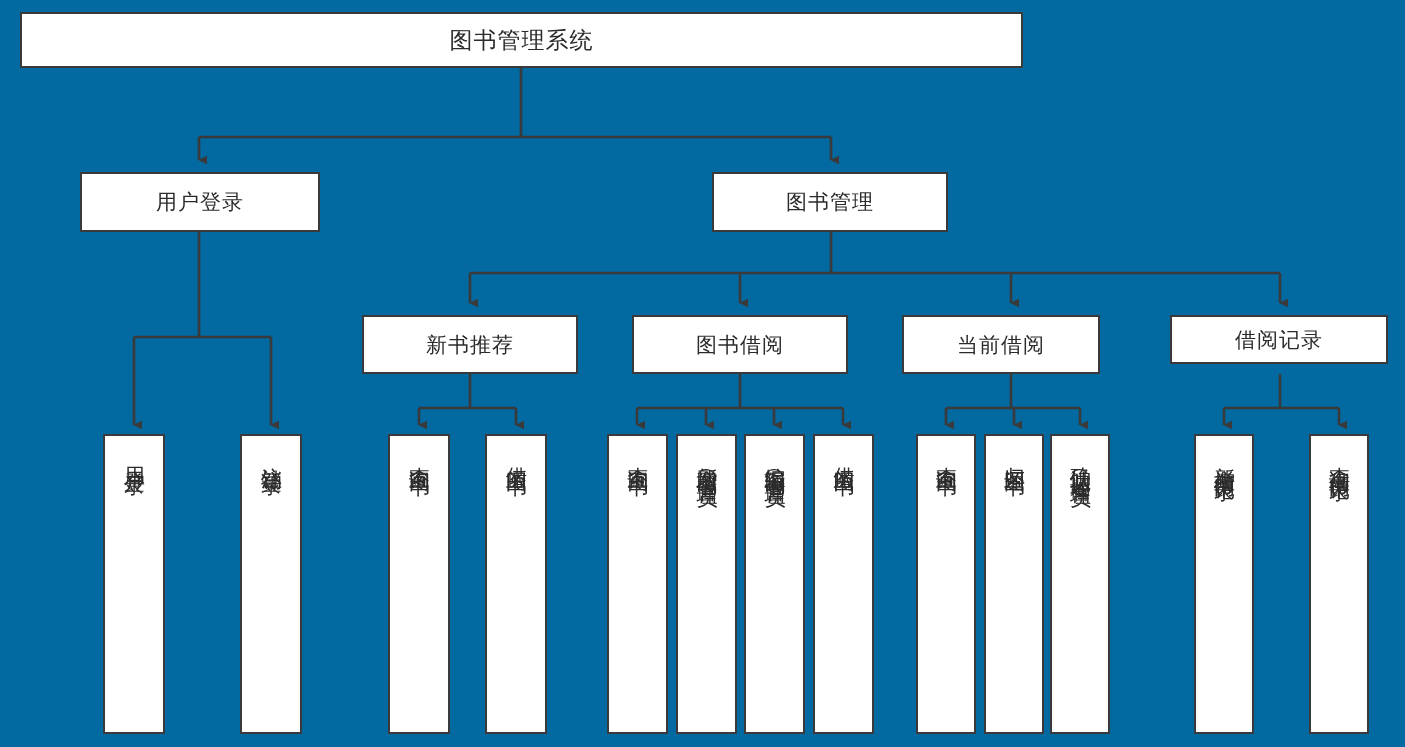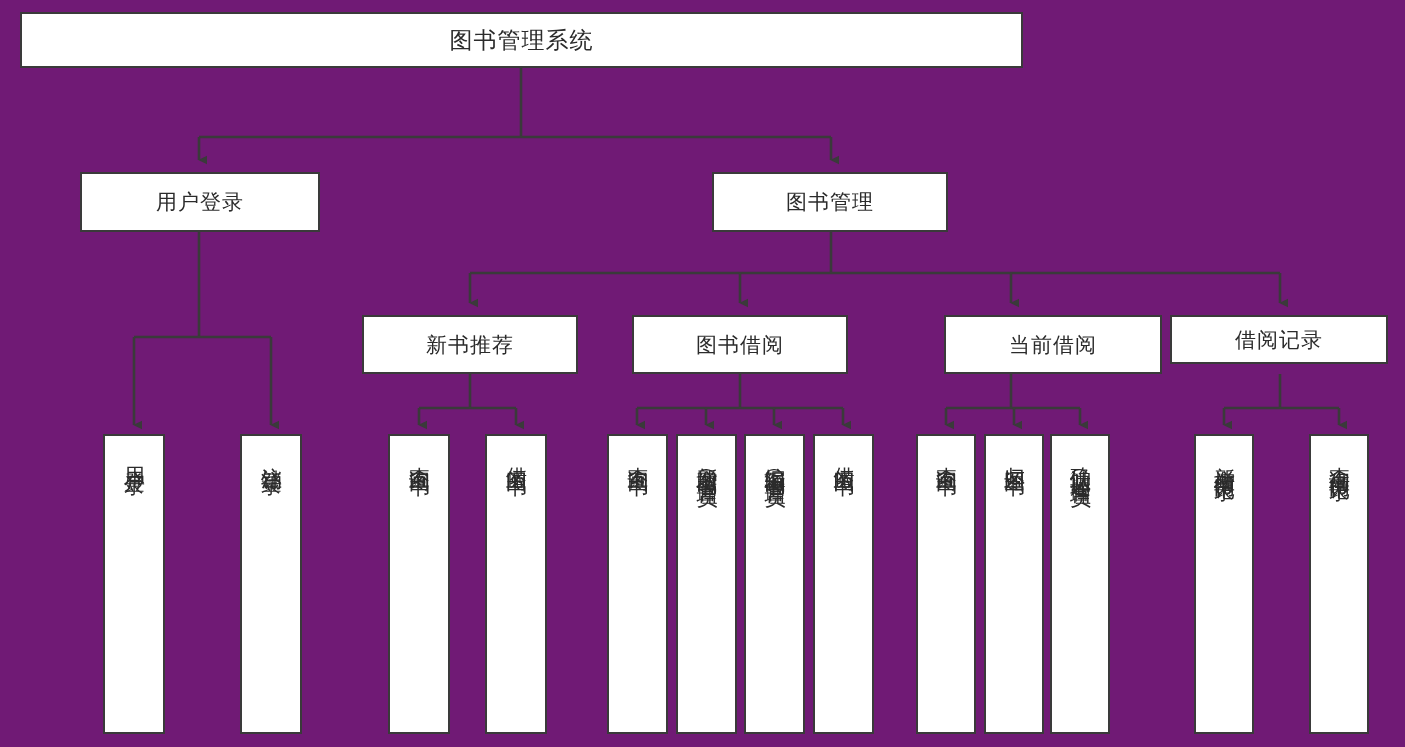--- a/index.html
+++ b/index.html
@@ -7,21 +7,21 @@
     padding: 0;
     background: #ffffff;
   }
   body {
     font-family: "DejaVu Sans", "Liberation Sans", sans-serif;
   }
   #canvas {
     position: relative;
     width: 1405px;
     height: 747px;
-    background: #701a75;
+    background: #0369a1;
     overflow: hidden;
   }
   .node {
     position: absolute;
     box-sizing: border-box;
     background: #ffffff;
     border: 2.5px solid #3a3a3a;
     display: flex;
     align-items: center;
     justify-content: center;
@@ -134,21 +134,21 @@
   <div class="node level2" style="left:712px; top:172px; width:236px; height:60px;font-family:Liberation Serif, serif;">
     <span class="htext">图书管理</span>
   </div>
 
   <div class="node level3" style="left:632px; top:315px; width:216px; height:59px;">
     <span class="htext">图书借阅</span>
   </div>
   <div class="node level3" style="left:362px; top:315px; width:216px; height:59px;">
     <span class="htext">新书推荐</span>
   </div>
-  <div class="node level3" style="left:902px; top:315px; width:218px; height:59px;margin-left:42px;">
+  <div class="node level3" style="left:902px; top:315px; width:198px; height:59px;">
     <span class="htext">当前借阅</span>
   </div>
   <div class="node level3" style="left:1170px; top:315px; width:218px; height:49px;">
     <span class="htext">借阅记录</span>
   </div>
 
   <div class="node leaf" style="left:103px; top:434px; width:62px; height:300px;">
     <span class="vtext">用户登录</span>
   </div>
   <div class="node leaf" style="left:240px; top:434px; width:62px; height:300px;">

